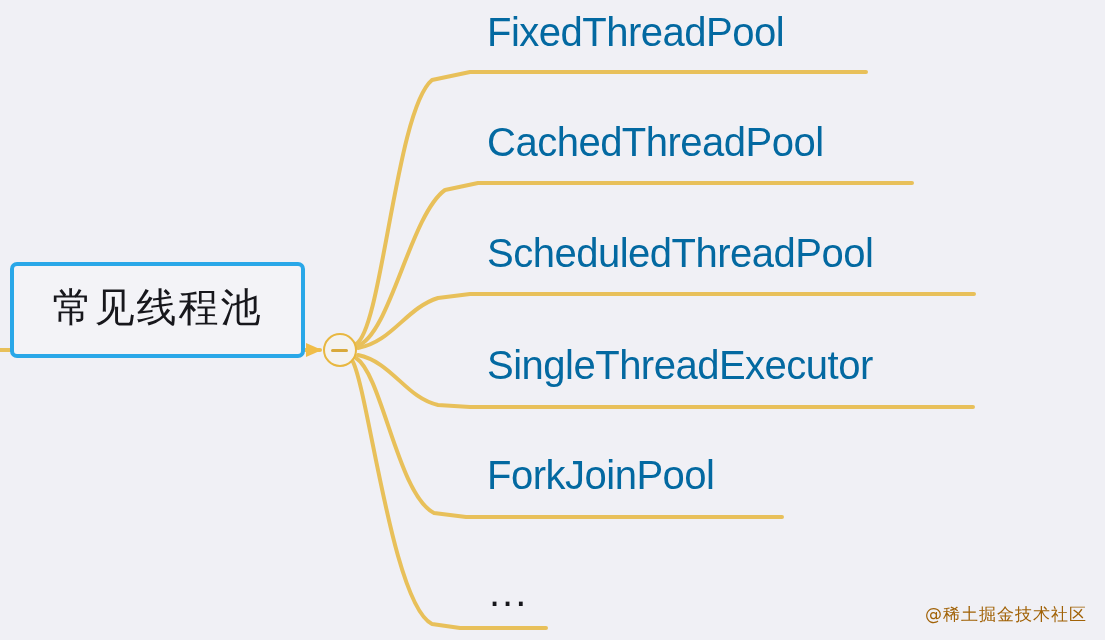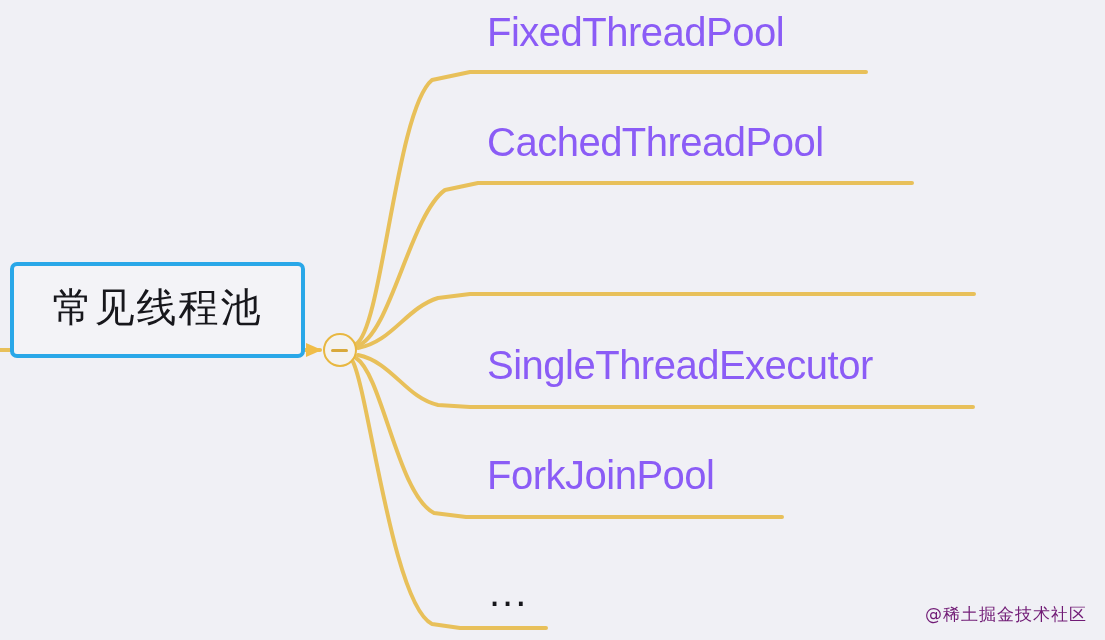--- a/index.html
+++ b/index.html
@@ -73,21 +73,21 @@
     top: 14px;
     width: 17px;
     height: 2.5px;
     background: #d9a93a;
     border-radius: 2px;
   }
   
   .child-label {
     position: absolute;
     font-size: 40px;
-    color: #8b5cf6;
+    color: #0369a1;
     font-family: "Liberation Sans", "DejaVu Sans", sans-serif;
     font-weight: 400;
     letter-spacing: -0.5px;
     white-space: nowrap;
     line-height: 1;
   }
   .child-ellipsis {
     position: absolute;
     font-size: 40px;
     color: #16161b;
@@ -95,21 +95,21 @@
     font-family: "Liberation Sans", "DejaVu Sans", sans-serif;
     line-height: 1;
     white-space: nowrap;
   }
   
   .watermark {
     position: absolute;
     right: 18px;
     bottom: 14px;
     font-size: 17px;
-    color: #701a75;
+    color: #a16207;
     font-family: "DejaVu Sans", "Liberation Sans", sans-serif;
     letter-spacing: 1px;
     white-space: nowrap;
   }
 </style>
 </head>
 <body>
 
 <div id="mindmap-canvas">
 
@@ -145,20 +145,21 @@
   </div>
 
   <div class="toggle-node">
     <span class="minus"></span>
   </div>
 
   <div class="child-label" style="left:487px; top:12px;">FixedThreadPool</div>
 
   <div class="child-label" style="left:487px; top:122px;">CachedThreadPool</div>
 
+  <div class="child-label" style="left:487px; top:233px;">ScheduledThreadPool</div>
 
   <div class="child-label" style="left:487px; top:455px;">ForkJoinPool</div>
 
   <div class="child-label" style="left:487px; top:345px;">SingleThreadExecutor</div>
 
   <div class="child-ellipsis" style="left:489px; top:572px;">...</div>
 
   <div class="watermark">@稀土掘金技术社区</div>
 
 </div>

